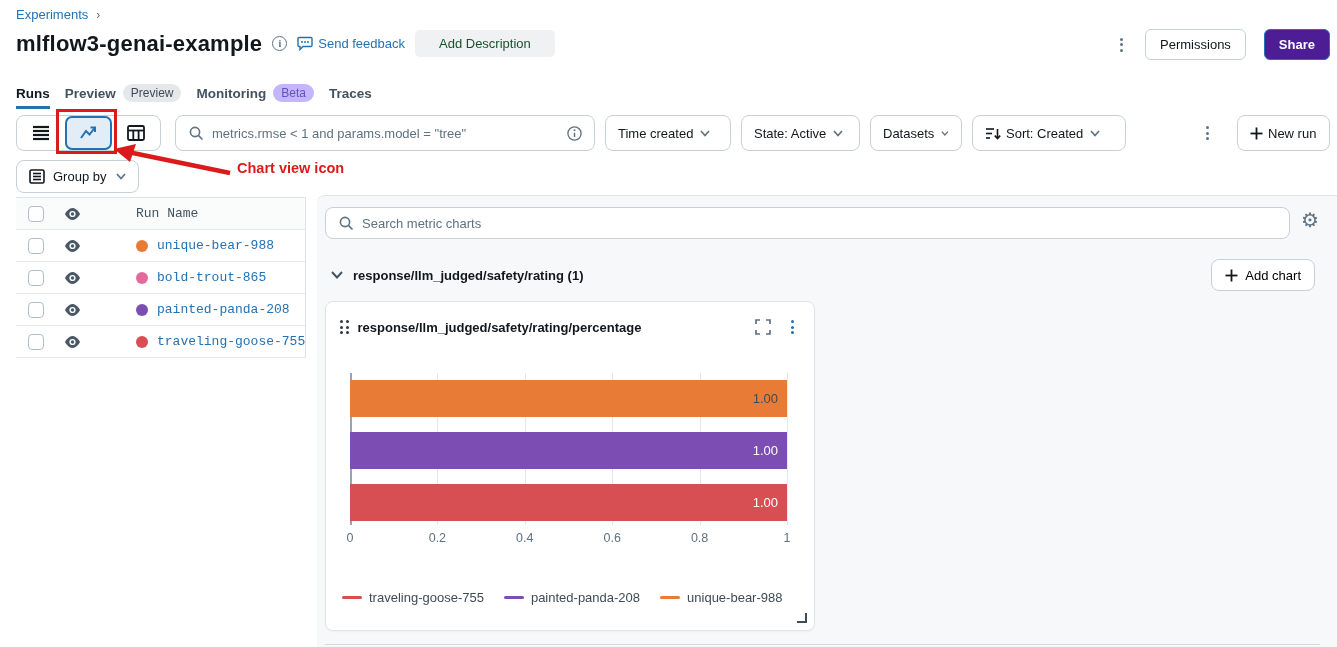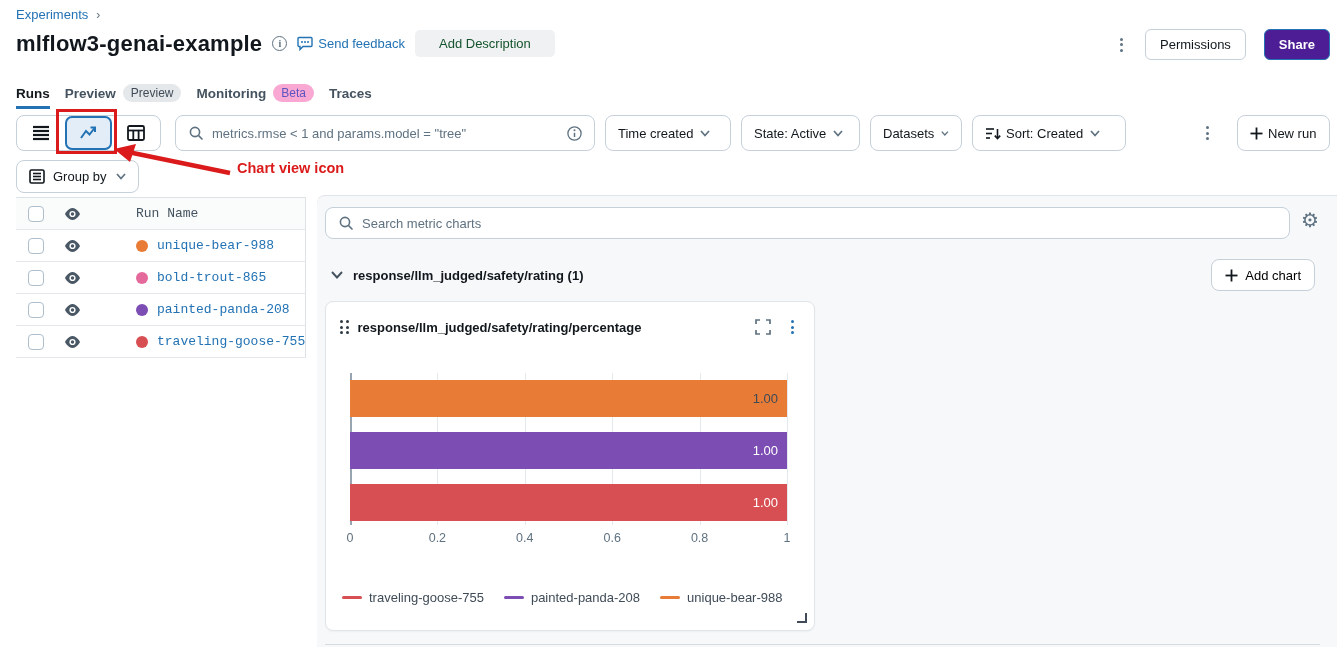--- a/index.html
+++ b/index.html
@@ -21,21 +21,21 @@
   .btn { font-size:13px; border-radius:6px; padding:7px 14px; cursor:pointer; border:1px solid #C6D0D9; background:#fff; color:#11171C; }
   .btn-primary { background:#4c1d95; border-color:#2272B4; color:#fff; font-weight:bold; }
 
   
   .tabs { position:absolute; left:16px; top:84px; display:flex; gap:15px; align-items:center; font-size:13.5px;text-align:right; }
   .tab { display:flex; align-items:center; gap:7px; color:#44535F; font-weight:bold; padding-bottom:8px; cursor:pointer; position:relative; }
   .tab.active { color:#11171C; }
   .tab.active::after { content:""; position:absolute; left:0; right:0; bottom:0; height:3px; background:#2272B4; }
   .pill { font-weight:normal; font-size:12px; border-radius:10px; padding:2px 8px; }
   .pill-gray { background:#E5E8EA; color:#3F4B57; }
-  .pill-purple { background:#f9a8d4; color:#5C55C0; }
+  .pill-purple { background:#c4b5fd; color:#5C55C0; }
 
   
   .toolbar-btn { position:absolute; height:36px; top:115px; display:flex; align-items:center; gap:5px; background:#fff; border:1px solid #C6D0D9; border-radius:8px; font-size:13px; padding:0 12px; cursor:pointer; }
   .chev { margin-left:2px; }
   .view-group { position:absolute; left:16px; top:115px; width:145px; height:36px; border:1px solid #C6D0D9; border-radius:8px; background:#fff; display:flex; }
   .view-cell { flex:1; display:flex; align-items:center; justify-content:center; cursor:pointer; border-radius:7px; }
   .view-cell.selected { background:#E2EDF8; outline:2px solid #2272B4; outline-offset:-2px; }
   .searchbox { position:absolute; left:175px; top:115px; width:420px; height:36px; border:1px solid #C6D0D9; border-radius:8px; background:#fff; display:flex; align-items:center; gap:8px; padding:0 12px; }
   .searchbox .query { flex:1; color:#5F7281; font-size:13px; white-space:nowrap; overflow:hidden; }
   .toolbar-kebab { position:absolute; left:1202px; top:122px; }

